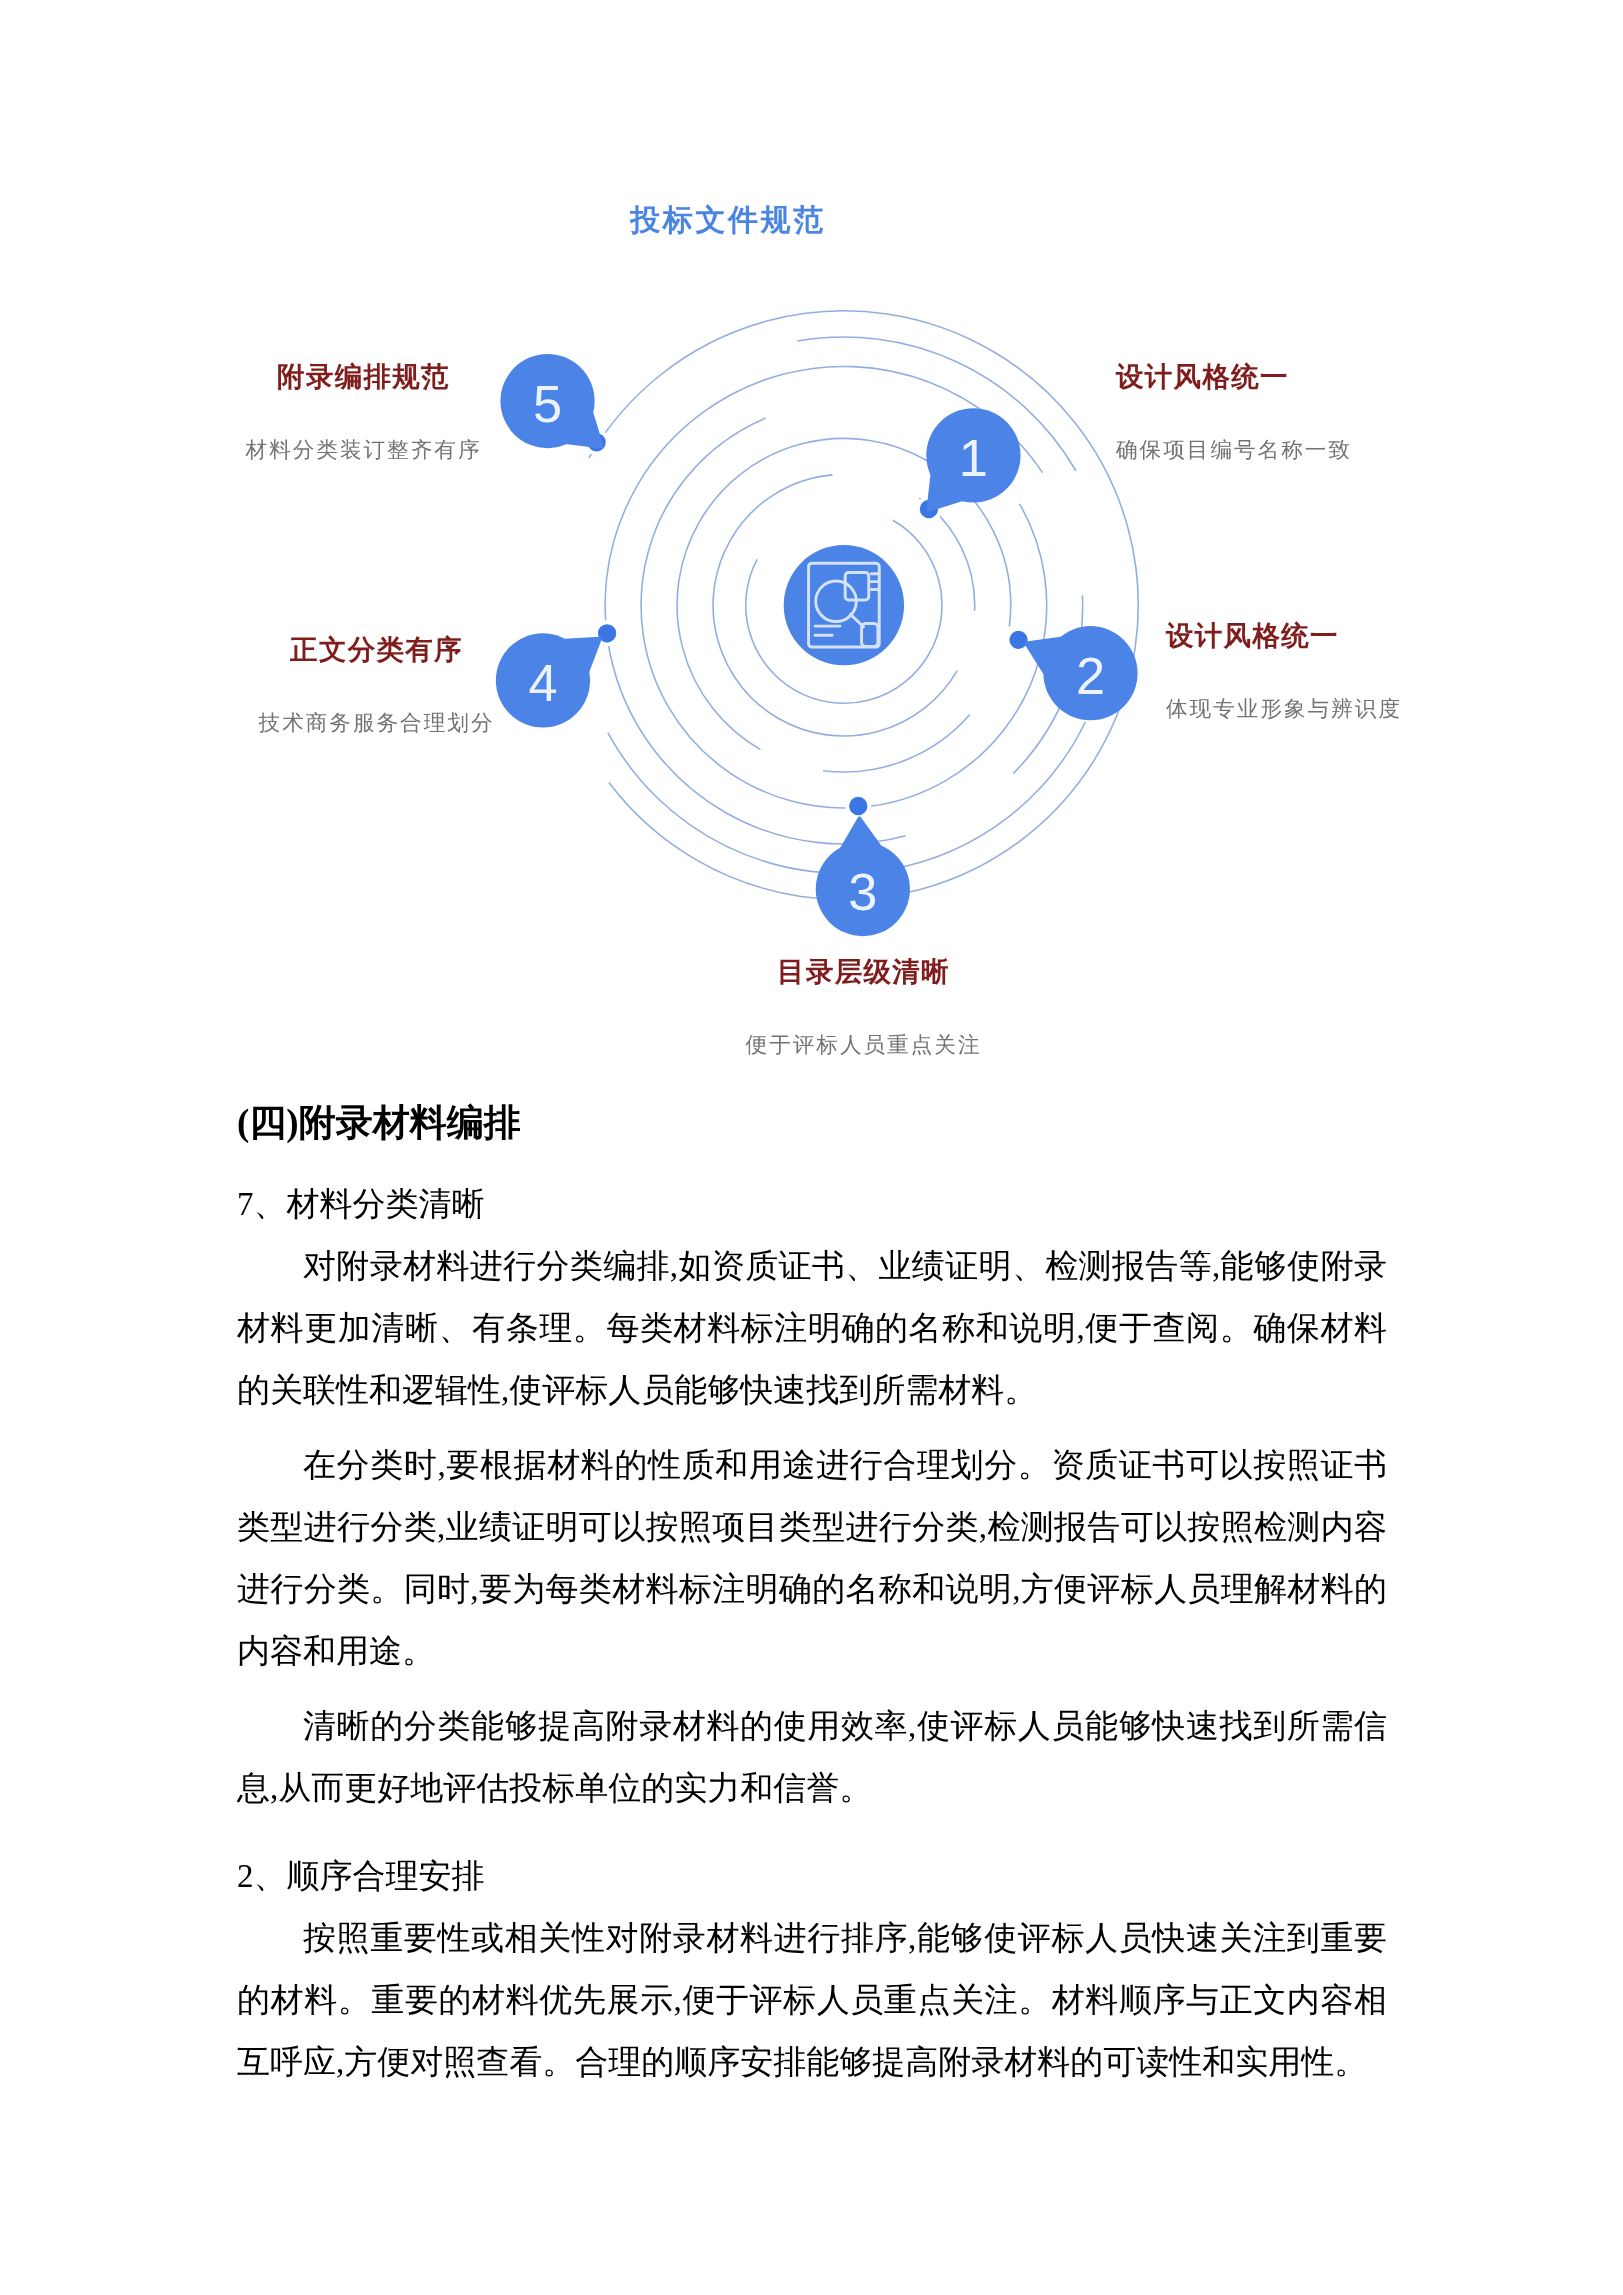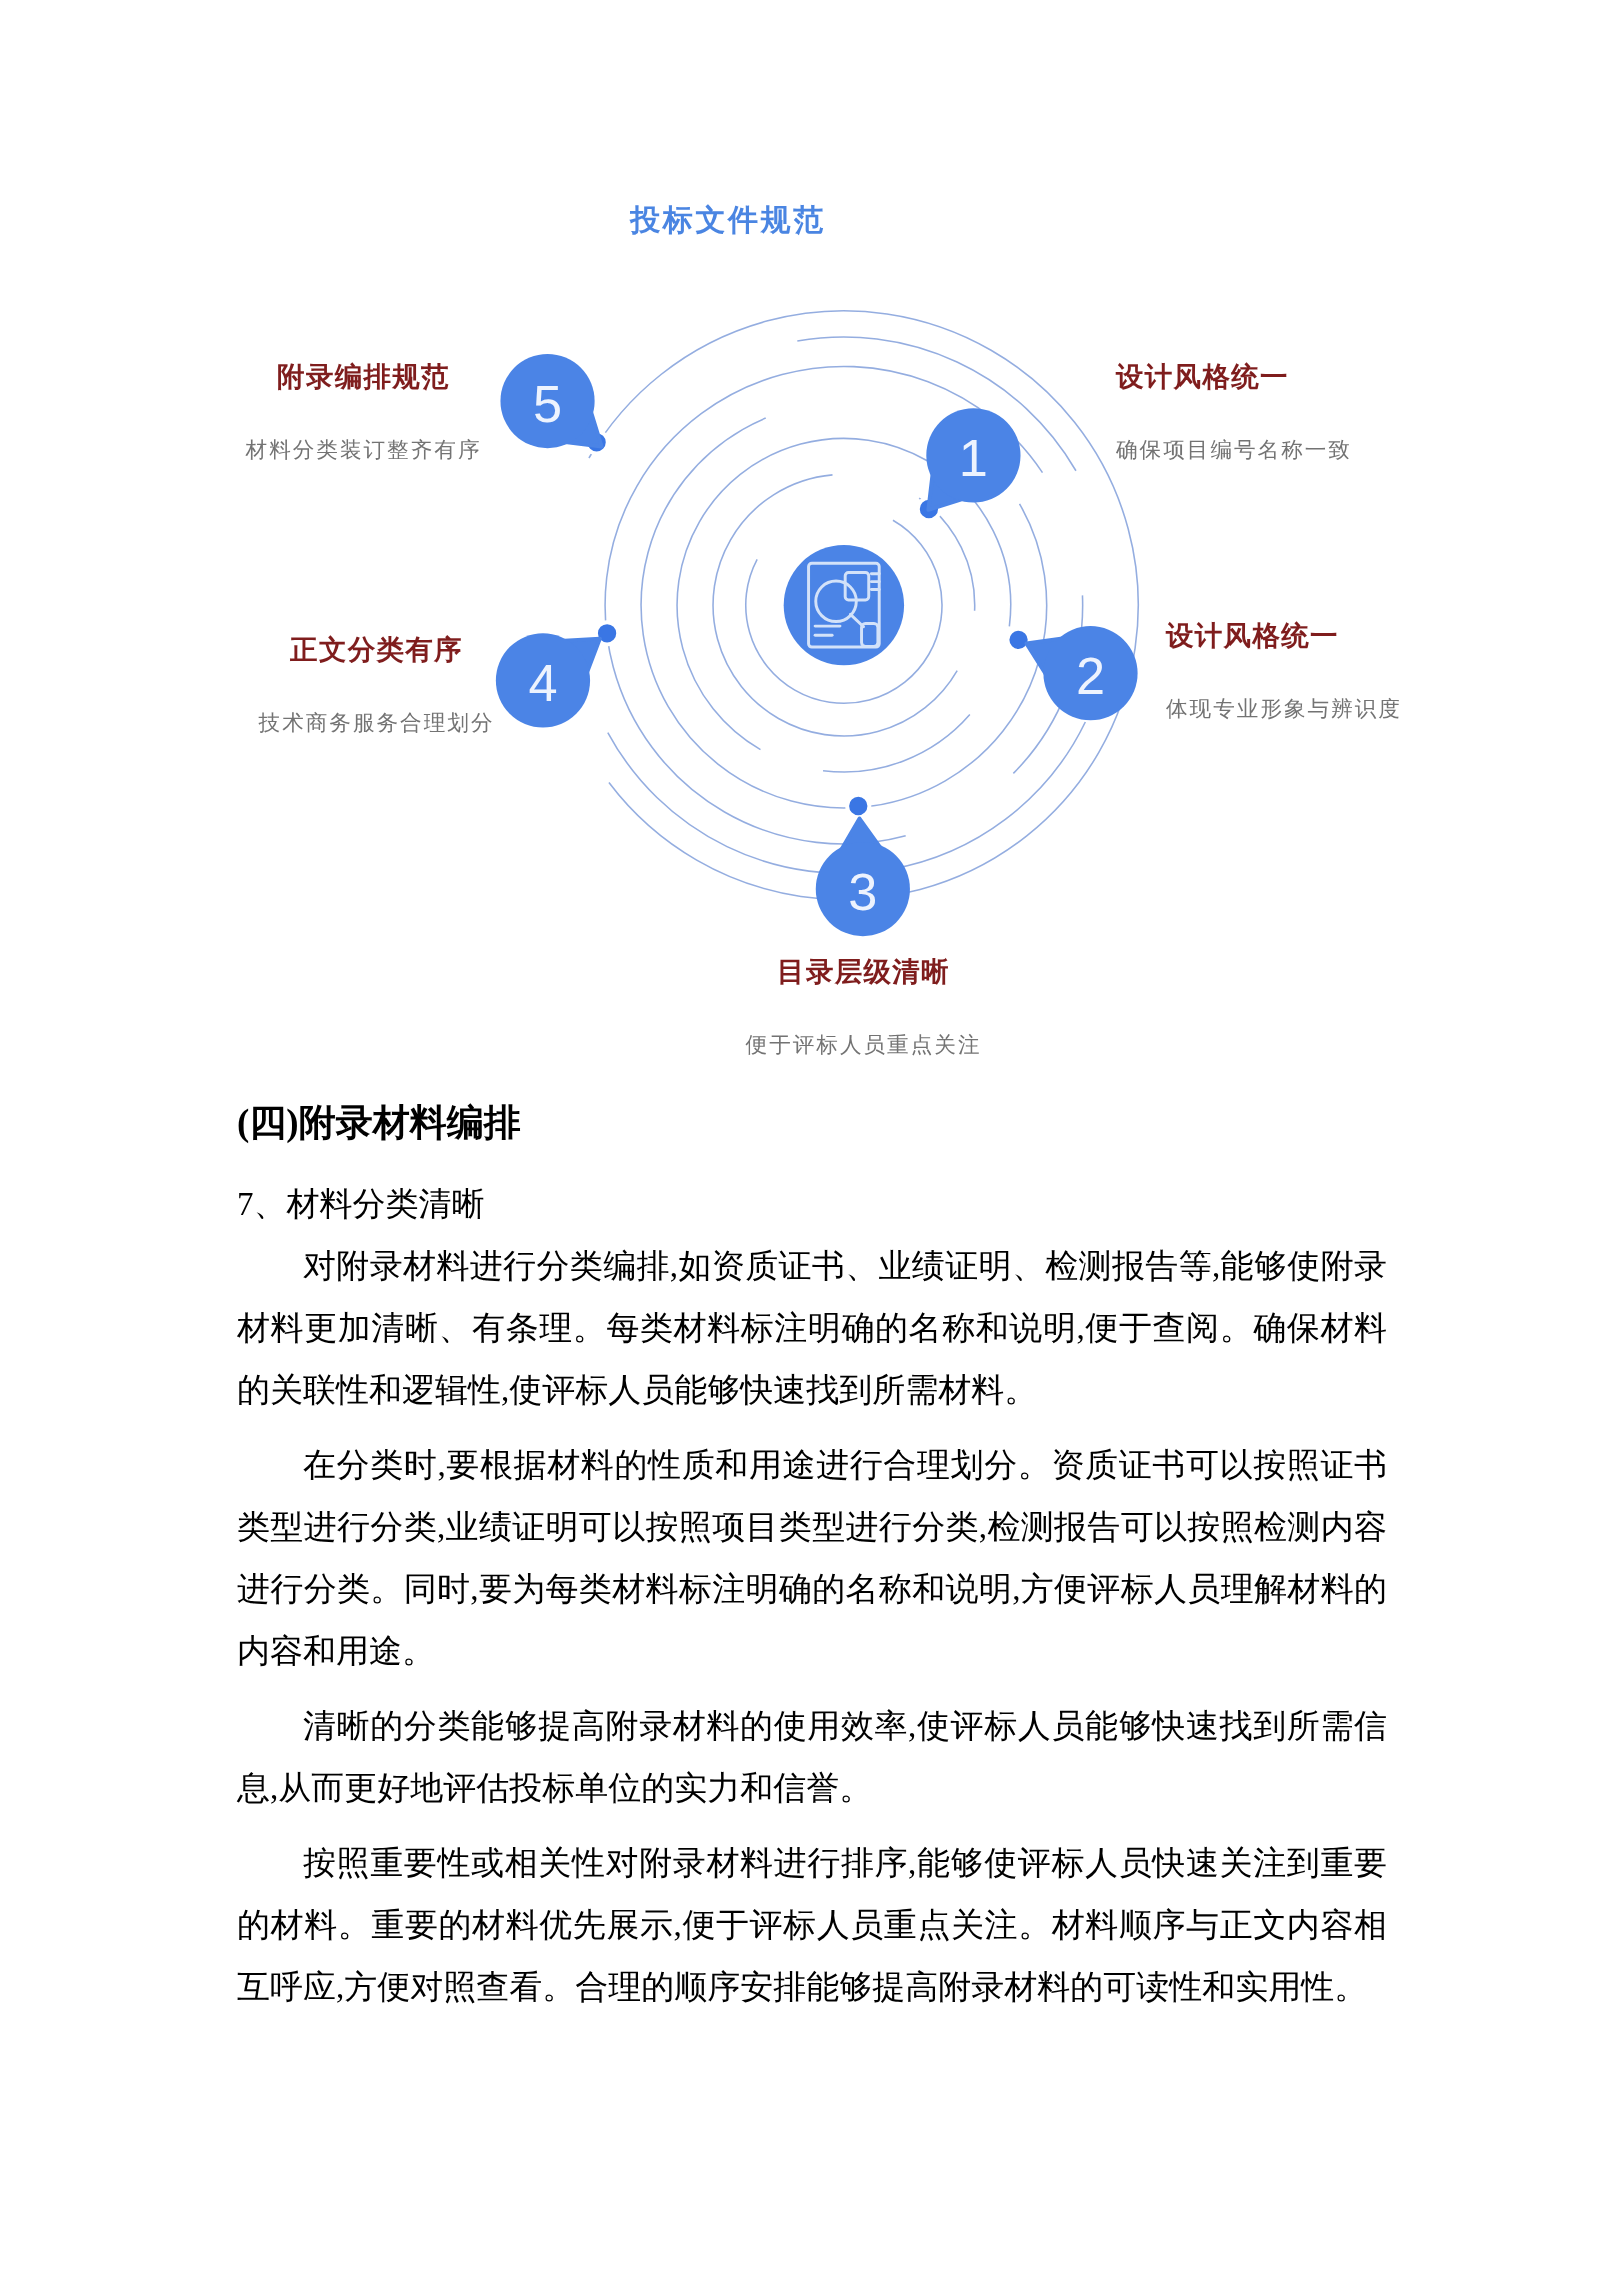--- a/index.html
+++ b/index.html
@@ -139,18 +139,19 @@
     <div class="sec-h">(四)附录材料编排</div>
 
     <div>
       <div class="sub-h">7、材料分类清晰</div>
       <p>对附录材料进行分类编排,如资质证书、业绩证明、检测报告等,能够使附录材料更加清晰、有条理。每类材料标注明确的名称和说明,便于查阅。确保材料的关联性和逻辑性,使评标人员能够快速找到所需材料。</p>
       <p>在分类时,要根据材料的性质和用途进行合理划分。资质证书可以按照证书类型进行分类,业绩证明可以按照项目类型进行分类,检测报告可以按照检测内容进行分类。同时,要为每类材料标注明确的名称和说明,方便评标人员理解材料的内容和用途。</p>
       <p>清晰的分类能够提高附录材料的使用效率,使评标人员能够快速找到所需信息,从而更好地评估投标单位的实力和信誉。</p>
     </div>
 
     <div>
+      <div class="sub-h">2、顺序合理安排</div>
       <p>按照重要性或相关性对附录材料进行排序,能够使评标人员快速关注到重要的材料。重要的材料优先展示,便于评标人员重点关注。材料顺序与正文内容相互呼应,方便对照查看。合理的顺序安排能够提高附录材料的可读性和实用性。</p>
     </div>
   </div>
 
 </div>
 
 
 </body></html>

